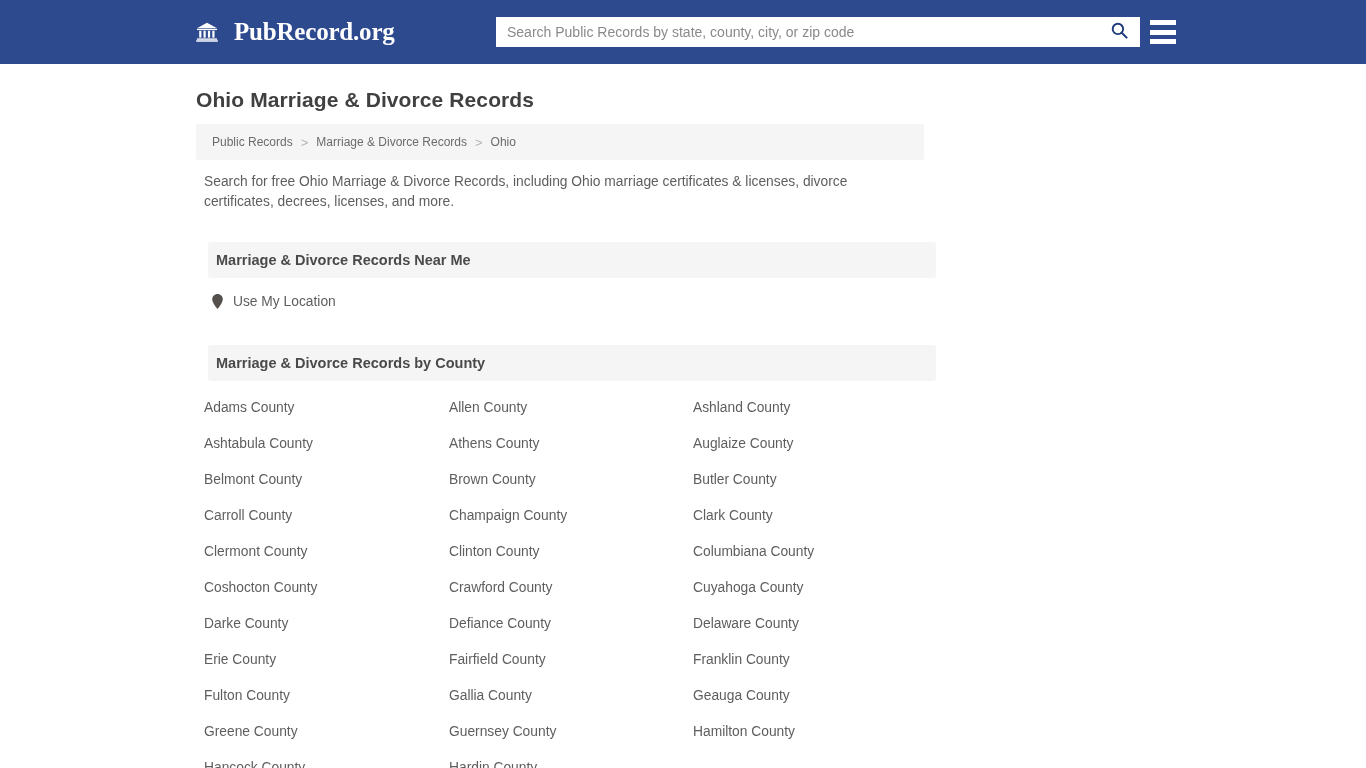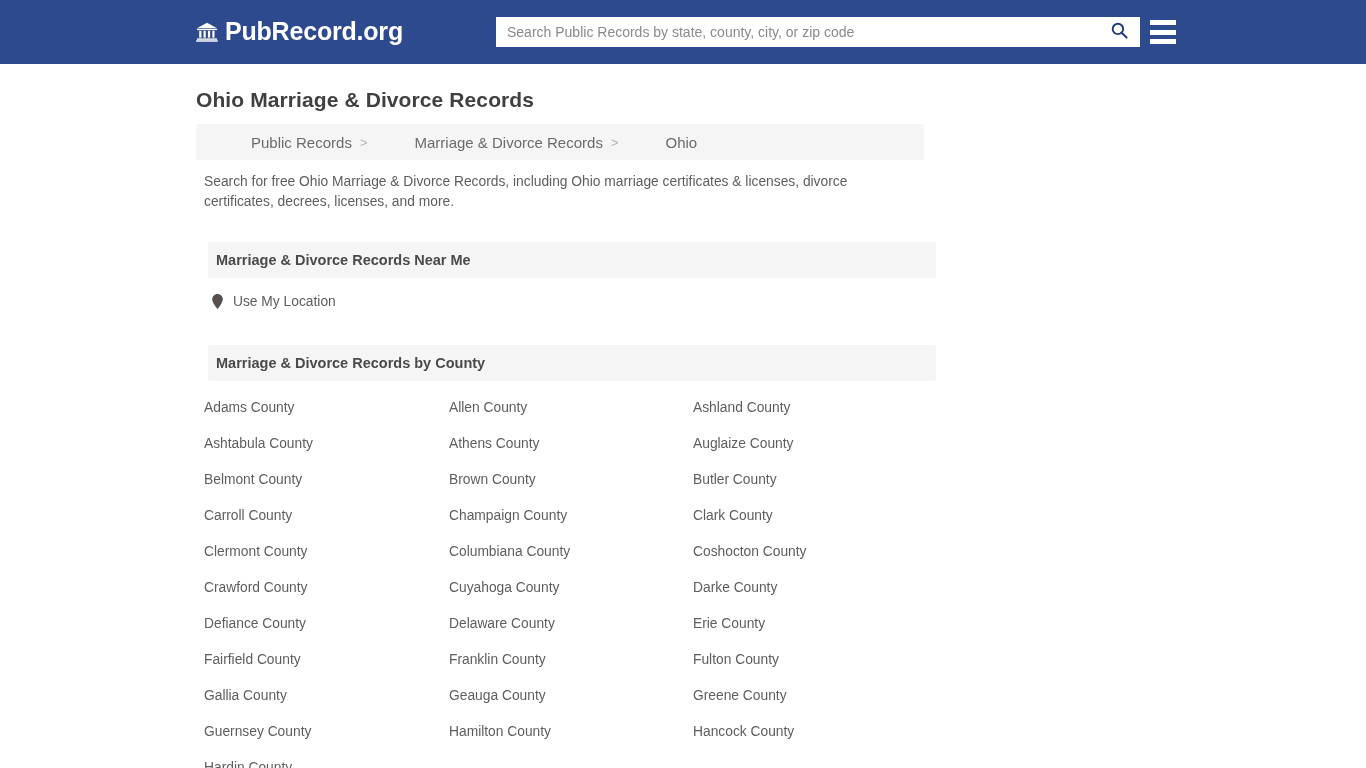--- a/index.html
+++ b/index.html
@@ -22,22 +22,23 @@
     background: #2e4a8f;
     display: flex;
     align-items: center;
   }
   .brand {
     position: absolute;
     left: 196px;
     top: 19px;
     display: flex;
     align-items: center;
-    gap: 7px;
+    gap: 16px;
     text-decoration: none;
+    font-family: Liberation Serif, serif;
   }
   .brand-icon {
     width: 22px;
     height: 22px;
     display: block;
     flex: 0 0 auto;
   }
   .brand-text {
     color: #ffffff;
     font-size: 25px;
@@ -126,26 +127,25 @@
     width: 728px;
     height: 36px;
     background: #f5f5f5;
     border-radius: 3px;
     display: flex;
     align-items: center;
     padding: 0 8px;
     gap: 0;
   }
   .crumb {
-    font-size: 15px;
+    font-size: 12px;
     color: #6b6b6b;
     text-decoration: none;
     padding: 0 0 0 8px;
     white-space: nowrap;
-    margin-left: 39px;
   }
   .crumb.last { color: #6b6b6b; }
   .crumb-sep {
     font-size: 13px;
     color: #b3b3b3;
     padding: 0 0 0 8px;
     user-select: none;
   }
 
   .intro {
@@ -300,20 +300,21 @@
       <a class="county-link" href="#">Ashtabula County</a>
       <a class="county-link" href="#">Athens County</a>
       <a class="county-link" href="#">Auglaize County</a>
       <a class="county-link" href="#">Belmont County</a>
       <a class="county-link" href="#">Brown County</a>
       <a class="county-link" href="#">Butler County</a>
       <a class="county-link" href="#">Carroll County</a>
       <a class="county-link" href="#">Champaign County</a>
       <a class="county-link" href="#">Clark County</a>
       <a class="county-link" href="#">Clermont County</a>
+      <a class="county-link" href="#">Clinton County</a>
       <a class="county-link" href="#">Columbiana County</a>
       <a class="county-link" href="#">Coshocton County</a>
       <a class="county-link" href="#">Crawford County</a>
       <a class="county-link" href="#">Cuyahoga County</a>
       <a class="county-link" href="#">Darke County</a>
       <a class="county-link" href="#">Defiance County</a>
       <a class="county-link" href="#">Delaware County</a>
       <a class="county-link" href="#">Erie County</a>
       <a class="county-link" href="#">Fairfield County</a>
       <a class="county-link" href="#">Franklin County</a>

